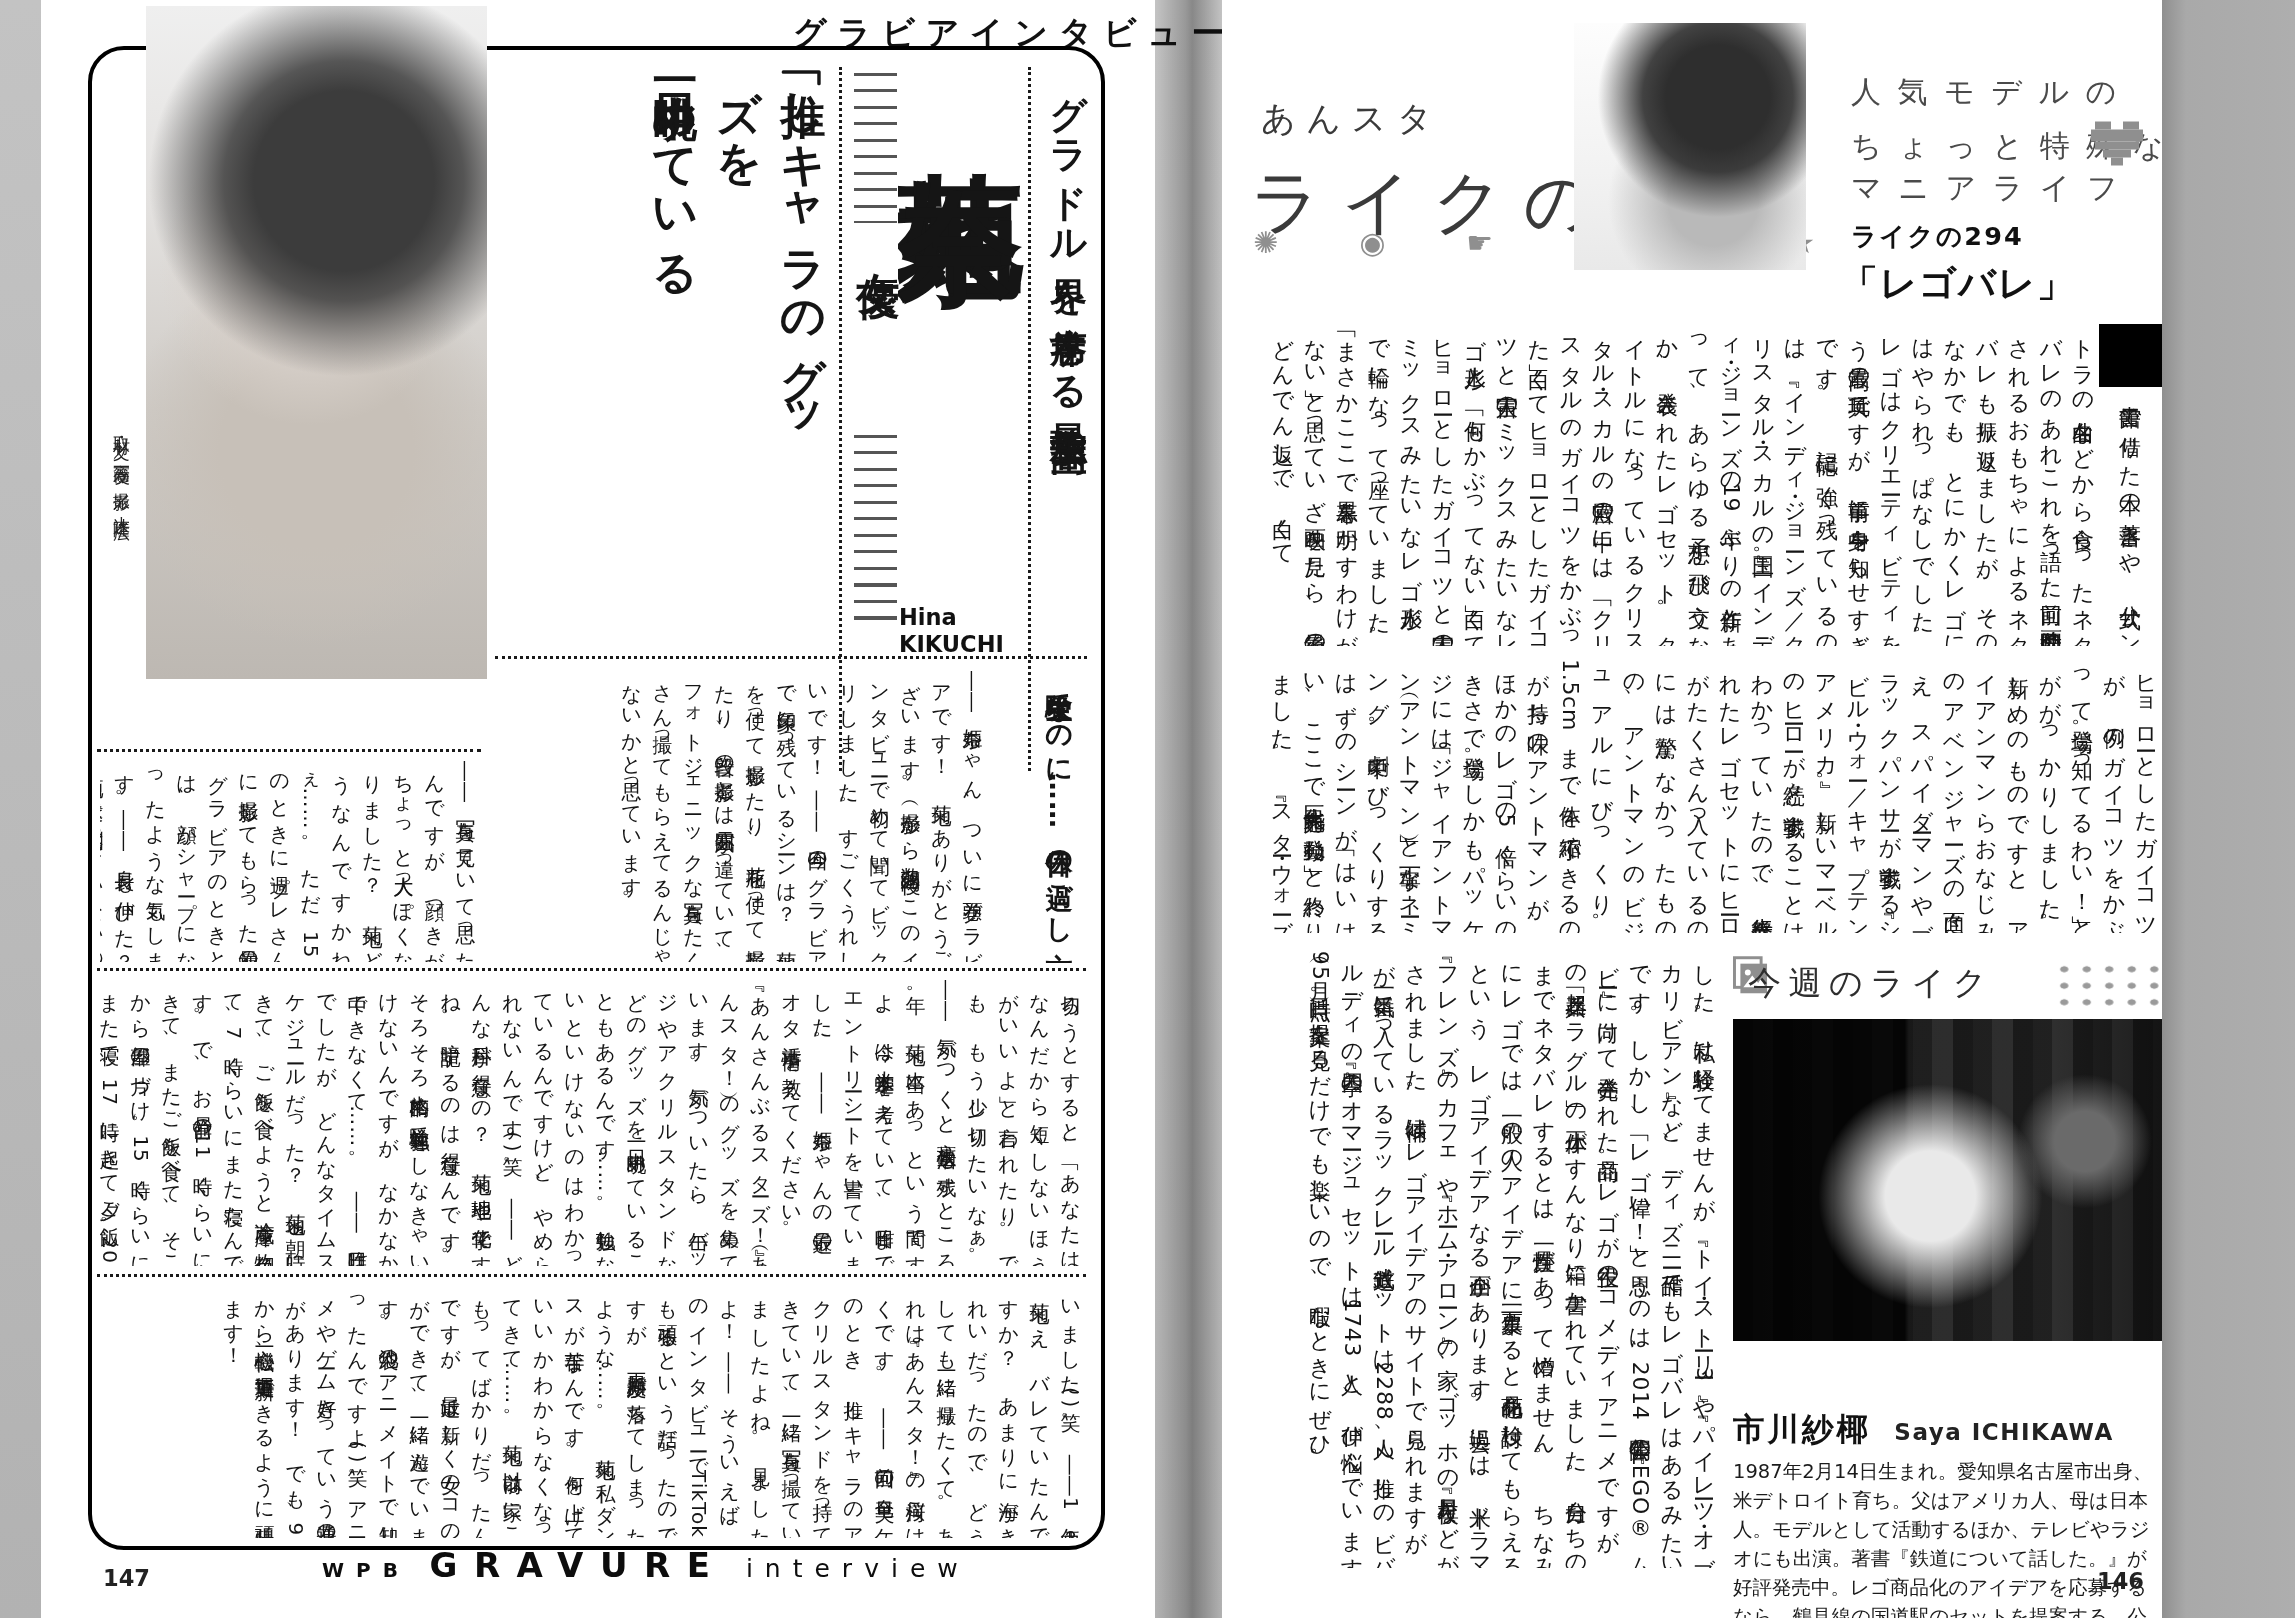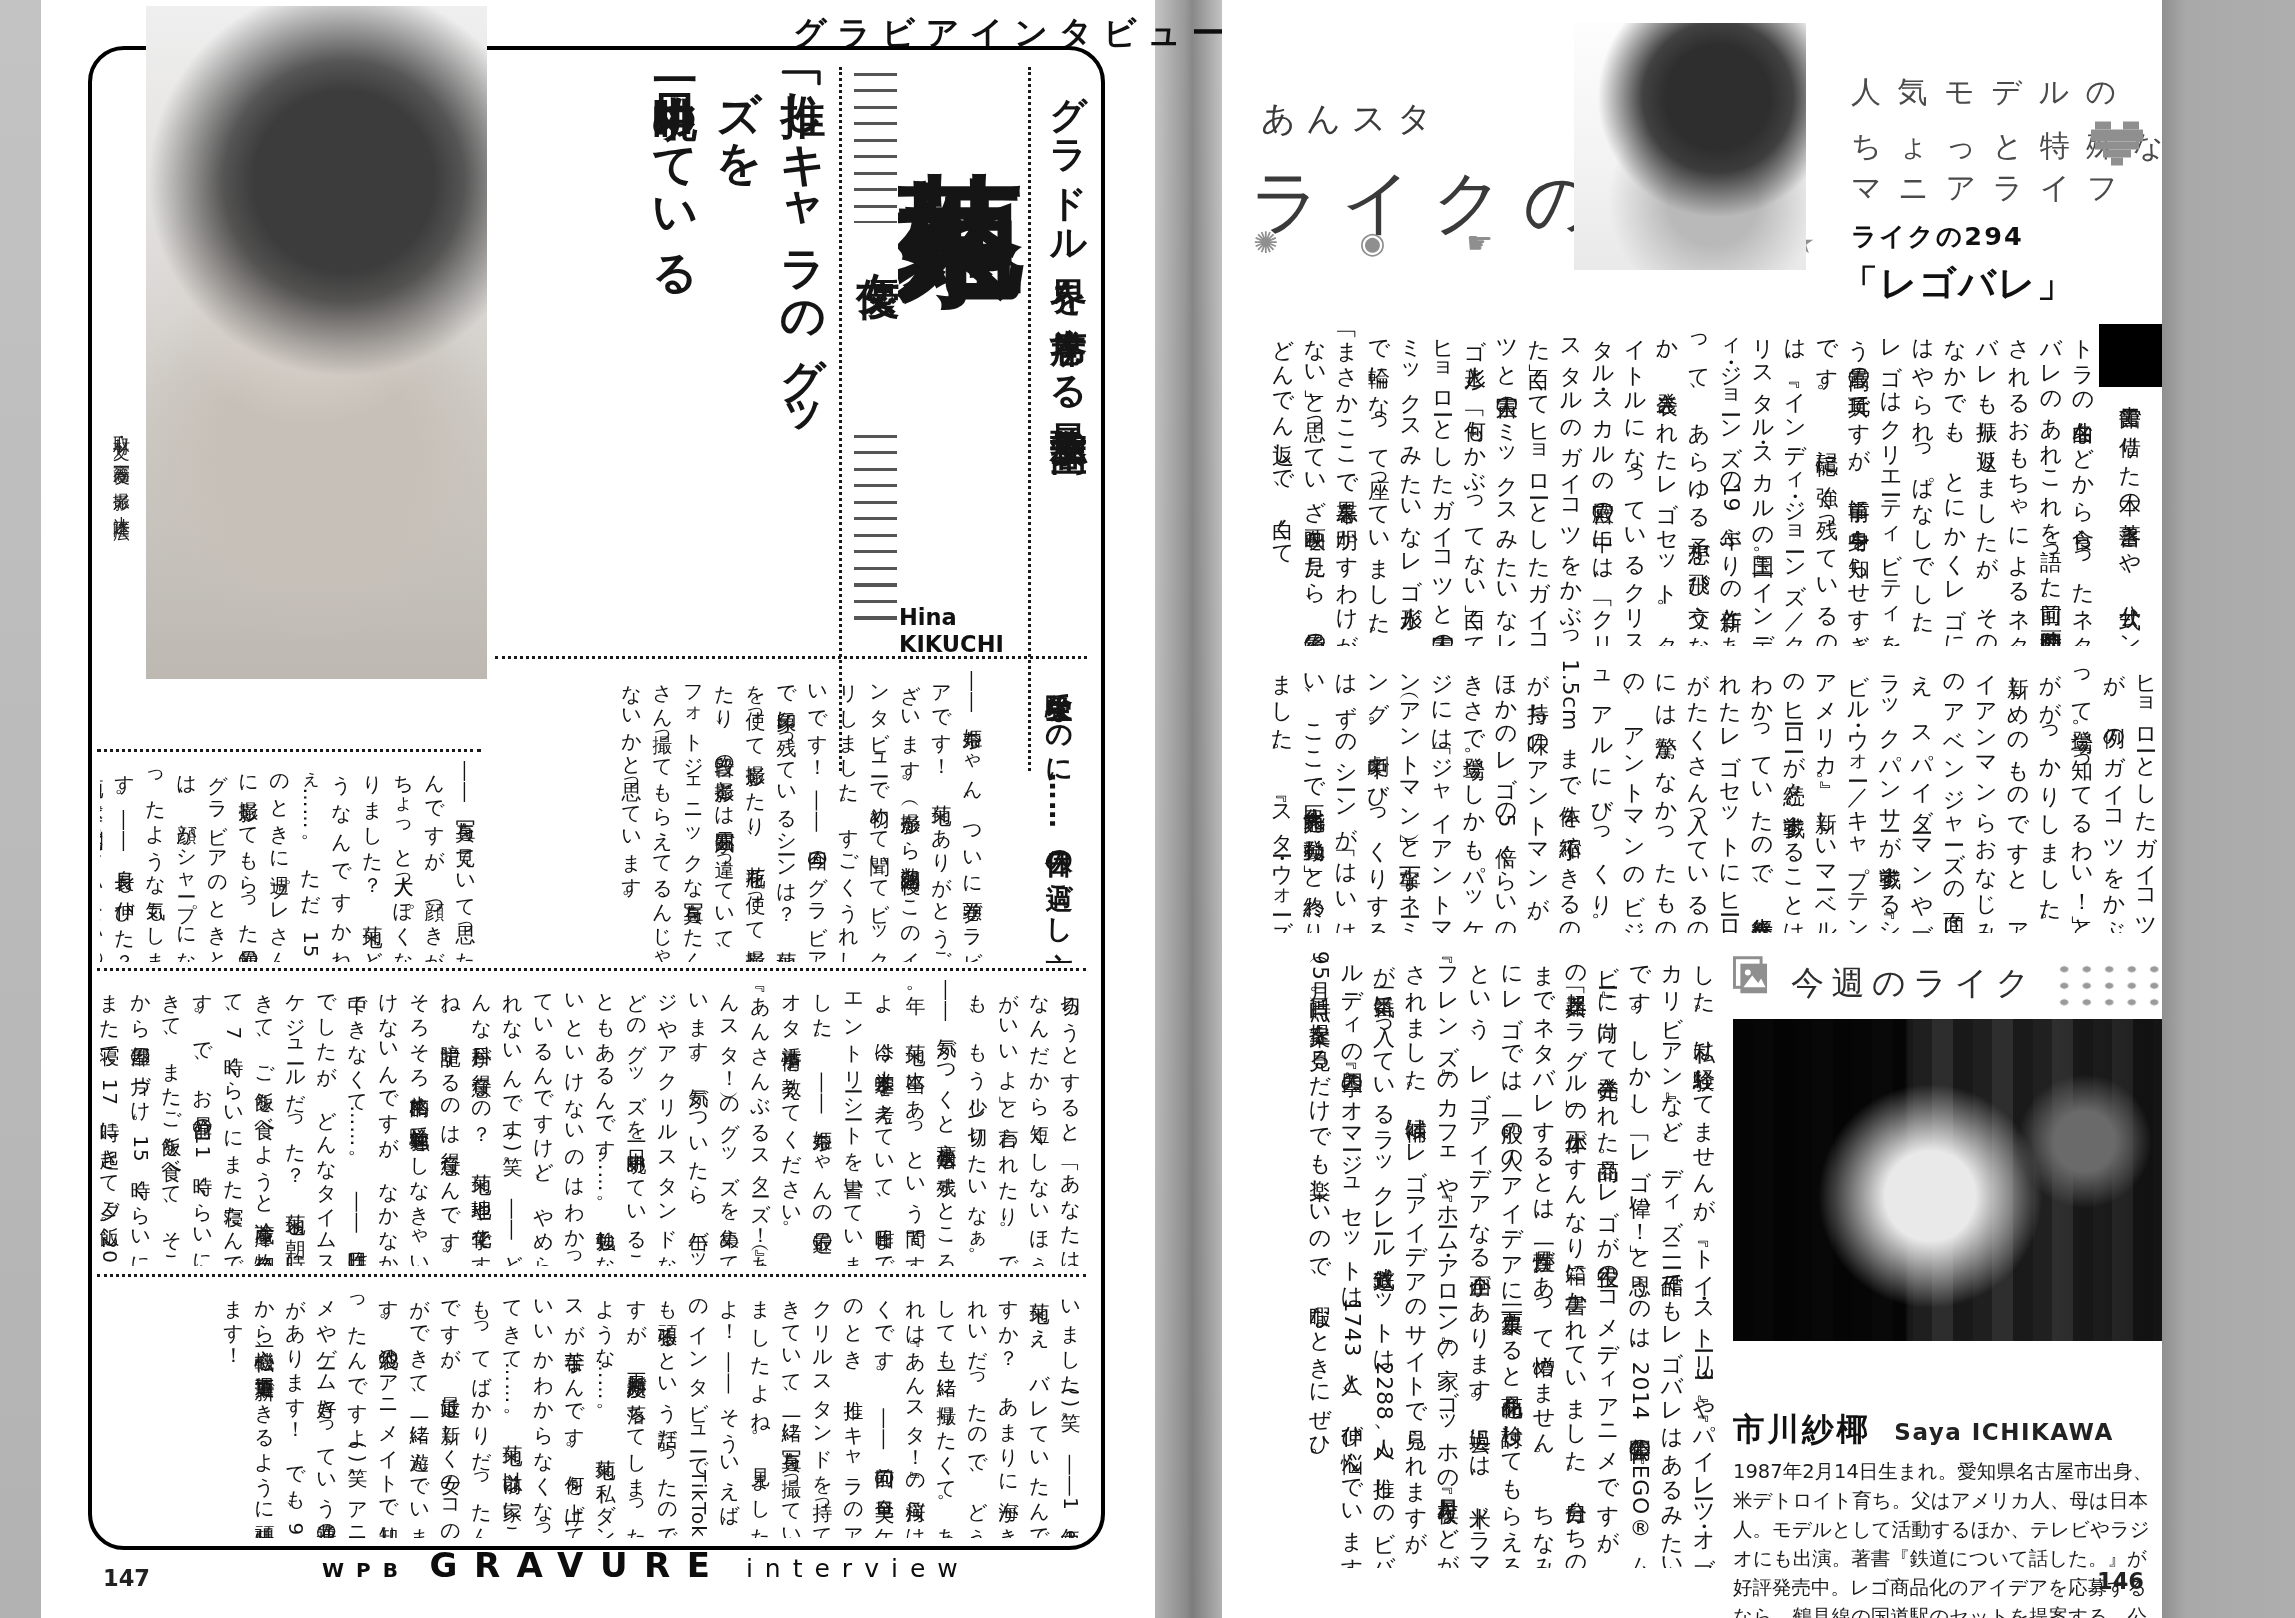--- a/index.html
+++ b/index.html
@@ -150,21 +150,21 @@
   <div class="abs vtext rbody" style="left:1270px;top:659px;height:274px;width:892px;">ヒョローとしたガイコツ宇宙人が、例のガイコツをかぶって登場。「知ってるわい！」と全私ががっかりしました。　新しめのものですと、アイアンマンらおなじみのアベンジャーズの面々に加え、スパイダーマンやブラックパンサーが参戦する『シビル・ウォー／キャプテン・アメリカ』。新しいマーベルのヒーローが続々と参戦することはわかっていたので、先行発売されたレゴセットにヒーローがたくさん入っているのには驚かなかったものの、アントマンのビジュアルにびっくり。1.5cmまで体を縮小できるのが持ち味のアントマンが、ほかのレゴの5倍くらいの大きさで登場。しかもパッケージには「ジャイアントマン（アントマン）」と丁寧なネーミング。劇中でびっくりするはずのシーンが「はいはい、ここで巨大化能力を発動ね」と終わりました。　『スター・ウォーズ』シリーズも例外ではなく、エピソード1のダースモールvsクワイガンのシーンの展開や、エピソード9に登場する新キャラをレゴにネタバレされてきま</div>
 
   <div class="abs vtext rbody" style="left:1270px;top:950px;height:618px;width:450px;">した。私は経験してませんが、『トイ・ストーリー3』や『パイレーツ・オブ・カリビアン』など、ディズニー作品でもレゴバレはあるみたいです。しかし、「レゴ偉い！」と思うのは、2014年公開の『LEGO®ムービー』に向けて発売された商品。レゴが主役のコメディアニメですが、同作の超兵器「クラグル」の正体がすんなり箱に書かれていました。自分たちの映画までネタバレするとは、一貫性があって憎めません。　ちなみにレゴでは、一般の人のアイデアに一万票集まると商品化を検討してもらえるという、レゴアイデアなる企画があります。過去には、米ドラマ『フレンズ』のカフェや『ホーム・アローン』の家、ゴッホの『星月夜』などが商品化されました。候補はレゴアイデアのサイトで見られますが、現在私が一番気に入っているラックレール式鉄道セットは2288人、2推しのビバルディの『四季』のオマージュセットは1743人と、伸び悩んでいます（9月5日時点）。提案を見るだけでも楽しいので、暇なときにぜひ。</div>
 
   <svg class="abs" style="left:1733px;top:956px;" width="37" height="39" viewBox="0 0 25 26">
     <rect x="1" y="1" width="18" height="20" fill="none" stroke="#8f8f8f" stroke-width="2"></rect>
     <rect x="5" y="5" width="18" height="20" fill="#8f8f8f"></rect>
     <circle cx="10" cy="11" r="2" fill="#fff"></circle>
     <path d="M7 21 L13 13 L17 18 L19 15 L22 21 Z" fill="#fff"></path>
   </svg>
-  <div class="abs weekly-title" style="left:1791px;top:961px;">今週のライク</div>
+  <div class="abs weekly-title" style="left:1748px;top:961px;">今週のライク</div>
   <div class="abs dotgrid" style="left:2053px;top:961px;width:109px;height:49px;"></div>
   <div class="abs photo photo-weekly" style="left:1733px;top:1019px;width:429px;height:322px;"></div>
   <div class="abs" style="left:1733px;top:1409px;width:431px;">
     <span class="pname">市川紗椰</span>
     <span class="pname-roman" style="margin-left:19.5px;">Saya ICHIKAWA</span>
   </div>
   <div class="abs profile" style="left:1733px;top:1457px;width:433px;">1987年2月14日生まれ。愛知県名古屋市出身、米デトロイト育ち。父はアメリカ人、母は日本人。モデルとして活動するほか、テレビやラジオにも出演。著書『鉄道について話した。』が好評発売中。レゴ商品化のアイデアを応募するなら、鶴見線の国道駅のセットを提案する。公式Instagram【@sayaichikawa.official】</div>
 
   <div class="abs pagenum" style="left:2097px;top:1568px;">146</div>
 

